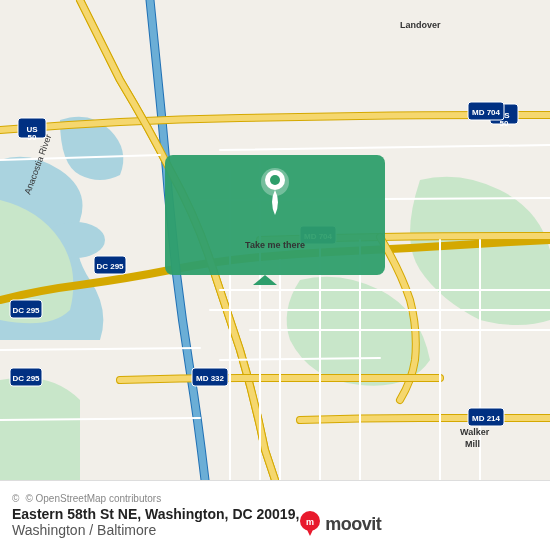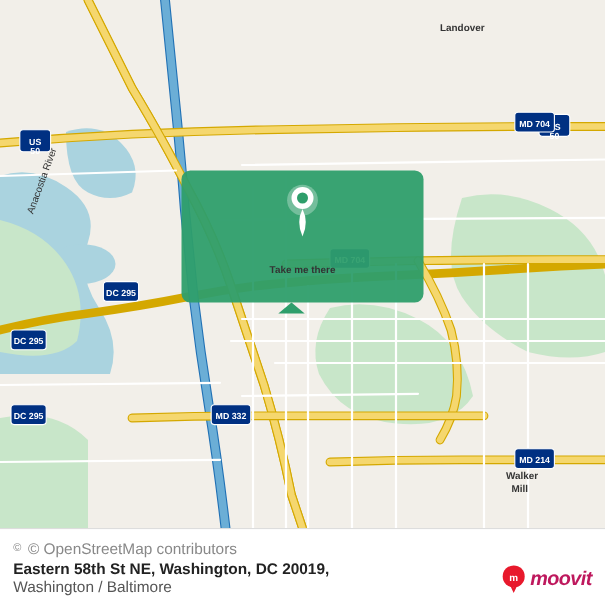--- a/index.html
+++ b/index.html
@@ -65,23 +65,22 @@
       bottom: 14px;
       right: 12px;
       display: flex;
       align-items: center;
       gap: 3px;
     }
 
     #moovit-text {
       font-size: 18px;
       font-weight: bold;
-      color: #be185d;
+      color: #404040;
       letter-spacing: -0.5px;
-      font-style: italic;
     }
 
     .road-highway {
       fill: none;
       stroke: #f5d76e;
       stroke-width: 6;
       stroke-linecap: round;
     }
     .road-minor {
       fill: none;
@@ -228,23 +227,23 @@
     <circle cx="275" cy="180" r="5" fill="#2e9e6b"></circle>
     <path d="M275,190 Q269,202 275,215 Q281,202 275,190" fill="white"></path>
 
     <text x="275" y="248" class="road-label" fill="white" font-size="18" font-weight="bold" text-anchor="middle">Take me there</text>
   </svg>
 </div>
 
 <div id="footer">
   <div id="footer-top">
     <span id="osm-logo" style="font-size:10px; color:#888;">©</span>
-    <span style="font-size:14px; color:#888;">© OpenStreetMap contributors</span>
+    <span style="font-size:10px; color:#888;">© OpenStreetMap contributors</span>
   </div>
-  <div style="display:flex; justify-content:space-between; align-items:flex-end;">
+  <div style="display:flex; justify-content:flex-start; align-items:flex-end;">
     <div>
       <div id="footer-address">Eastern 58th St NE, Washington, DC 20019,</div>
       <div id="footer-region">Washington / Baltimore</div>
     </div>
     <div id="moovit-logo" style="position:relative; bottom:auto; right:auto; display:flex; align-items:center; gap:4px;">
 
       <svg width="22" height="28" viewBox="0 0 22 28">
         <ellipse cx="11" cy="11" rx="10" ry="10" fill="#e8192c"></ellipse>
         <path d="M11,21 Q5,14 11,26 Q17,14 11,21" fill="#e8192c"></path>
         <text x="11" y="15" font-size="9" font-weight="bold" fill="white" text-anchor="middle" font-family="Arial">m</text>

